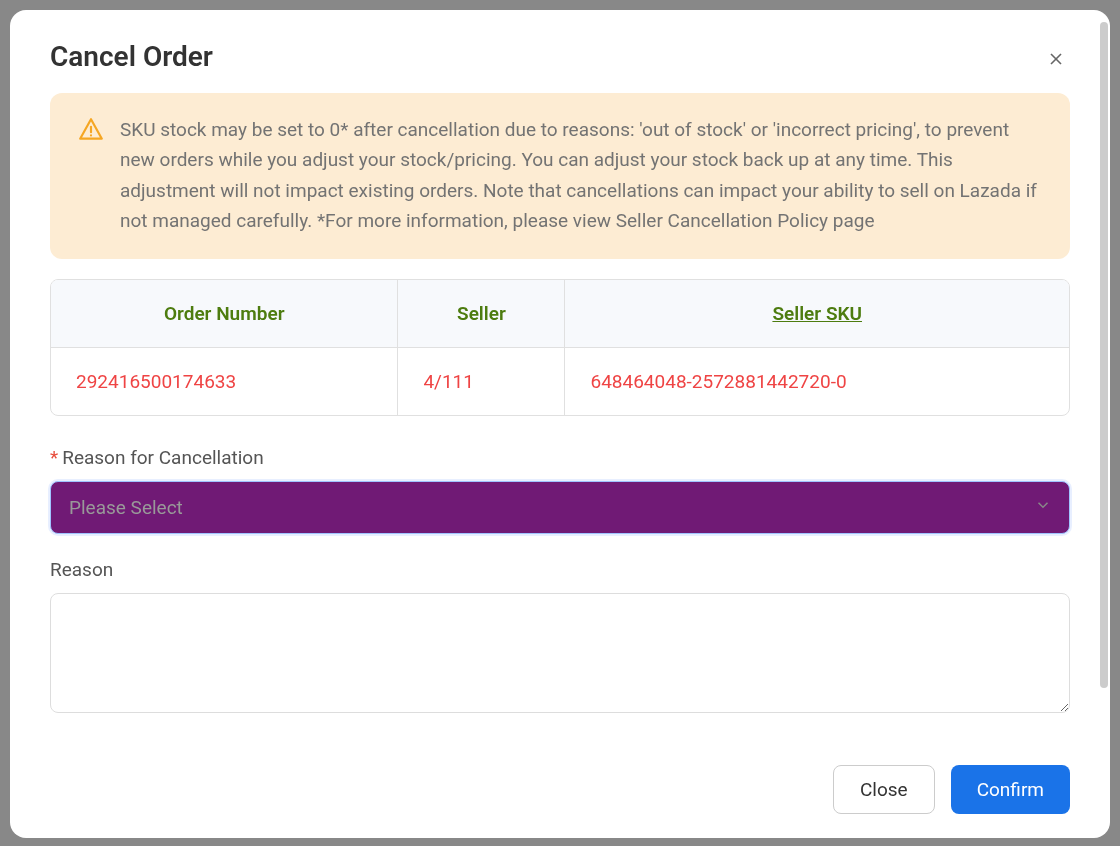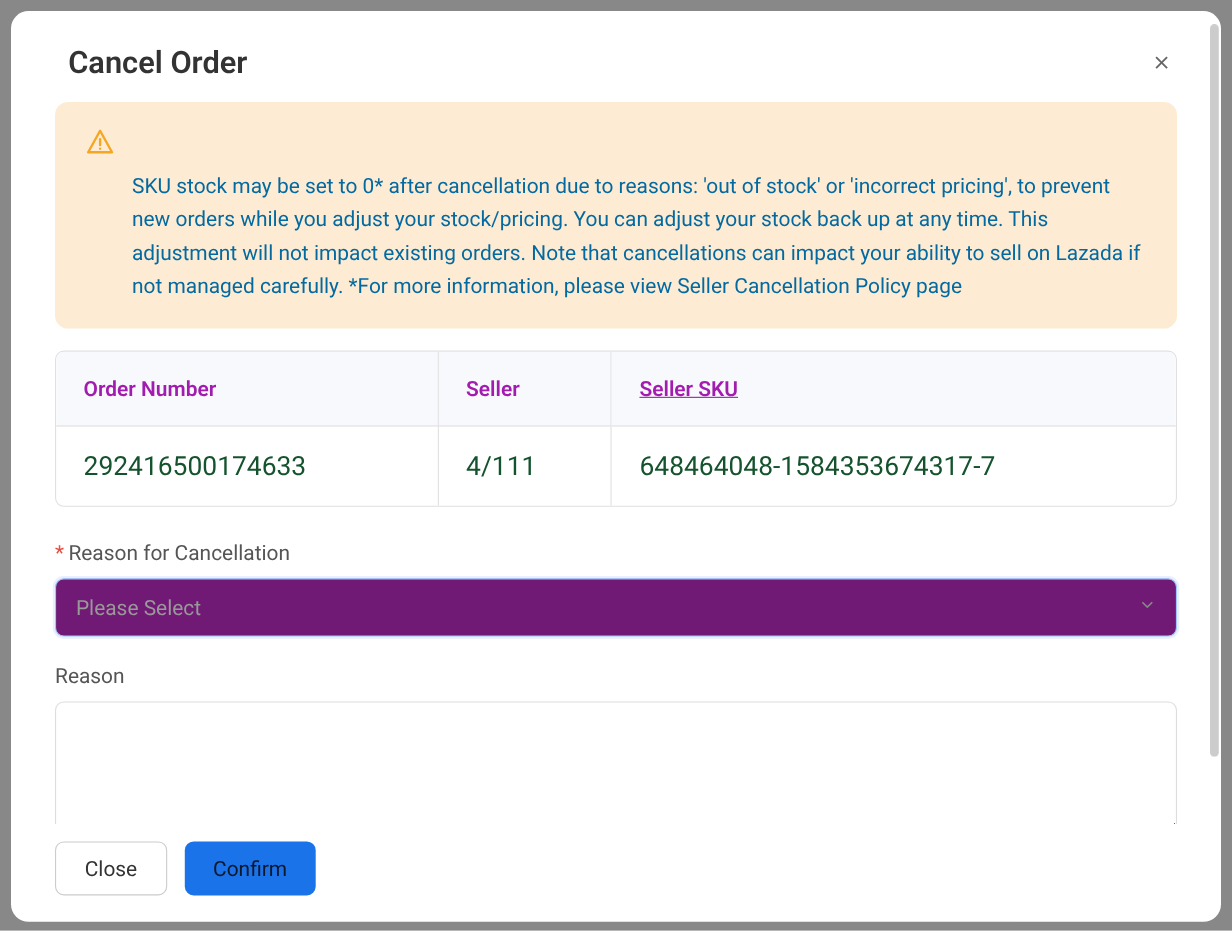--- a/index.html
+++ b/index.html
@@ -26,22 +26,21 @@
       background: #fff;
       border-radius: 16px;
       display: flex;
       flex-direction: column;
     }
     
     .modal-header {
       padding: 30px 40px 10px 40px;
       display: flex;
       justify-content: space-between;
-      align-items: center;
-      margin-left: 12px;
+      align-items: flex-end;
     }
     
     .modal-title {
       font-size: 28px;
       font-weight: 600;
       color: #333;
     }
     
     .close-icon {
       cursor: pointer;
@@ -75,54 +74,53 @@
     .warning-icon {
       flex-shrink: 0;
       width: 26px;
       height: 26px;
       margin-top: 2px;
     }
     
     .warning-text {
       font-size: 19px;
       line-height: 1.6;
-      color: #0369a1;
-      margin-top: 40px;
+      color: #737373;
     }
     
     .order-table {
       width: 100%;
       border: 1px solid #e0e0e0;
       border-radius: 8px;
       border-collapse: separate;
       border-spacing: 0;
       margin-bottom: 30px;
       overflow: hidden;
     }
     
     .order-table th {
       background: #f7f9fc;
       padding: 22px 25px;
-      text-align: left;
+      text-align: center;
       font-size: 19px;
       font-weight: 600;
-      color: #a21caf;
+      color: #4d7c0f;
       border-bottom: 1px solid #e0e0e0;
       border-right: 1px solid #e0e0e0;
     }
     
     .order-table th:last-child {
       border-right: none;
       text-decoration: underline;
     }
     
     .order-table td {
       padding: 22px 25px;
-      font-size: 24px;
-      color: #14532d;
+      font-size: 19px;
+      color: #ef4444;
       border-right: 1px solid #e0e0e0;
     }
     
     .order-table td:last-child {
       border-right: none;
     }
     
     .form-group {
       margin-bottom: 24px;
     }
@@ -178,41 +176,42 @@
       font-size: 19px;
       border: 1px solid #ddd;
       border-radius: 8px;
       font-family: inherit;
       resize: vertical;
     }
     
     .modal-footer {
       padding: 16px 40px 24px 40px;
       display: flex;
+      justify-content: flex-end;
       gap: 16px;
     }
     
     .btn {
       padding: 12px 26px;
       font-size: 19px;
       border-radius: 8px;
       cursor: pointer;
       border: none;
       font-family: inherit;
     }
     
     .btn-secondary {
       background: #fff;
       color: #333;
       border: 1px solid #ccc;
     }
     
     .btn-primary {
       background: #1a73e8;
-      color: #0f172a;
+      color: #ffffff;
     }
     
     .scrollbar-track {
       position: absolute;
       right: 2px;
       top: 12px;
       bottom: 150px;
       width: 8px;
       background: transparent;
     }
@@ -260,21 +259,21 @@
         <tr>
           <th>Order Number</th>
           <th>Seller</th>
           <th>Seller SKU</th>
         </tr>
       </thead>
       <tbody>
         <tr>
           <td>292416500174633</td>
           <td>4/111</td>
-          <td>648464048-1584353674317-7</td>
+          <td>648464048-2572881442720-0</td>
         </tr>
       </tbody>
     </table>
 
     <div class="form-group">
       <label class="form-label">
         <span class="required">*</span><span>Reason for Cancellation</span>
       </label>
       <div class="select-wrapper">
         <div class="select-field">Please Select</div>

